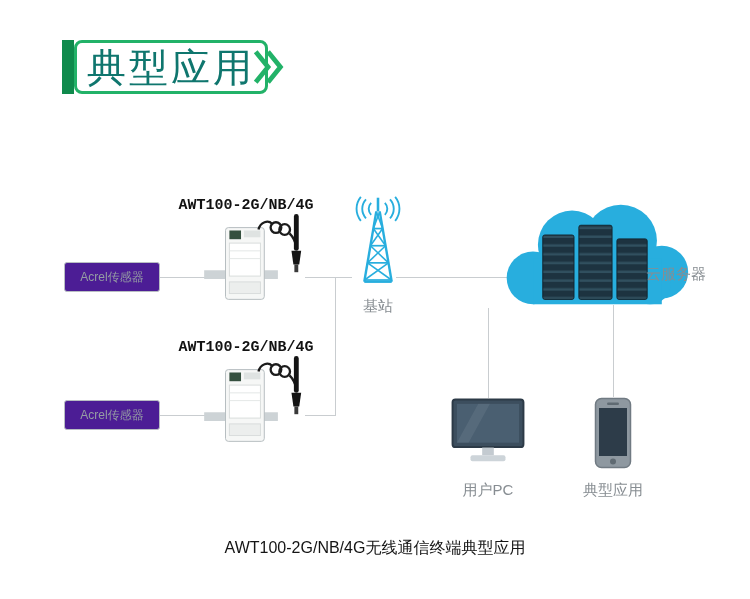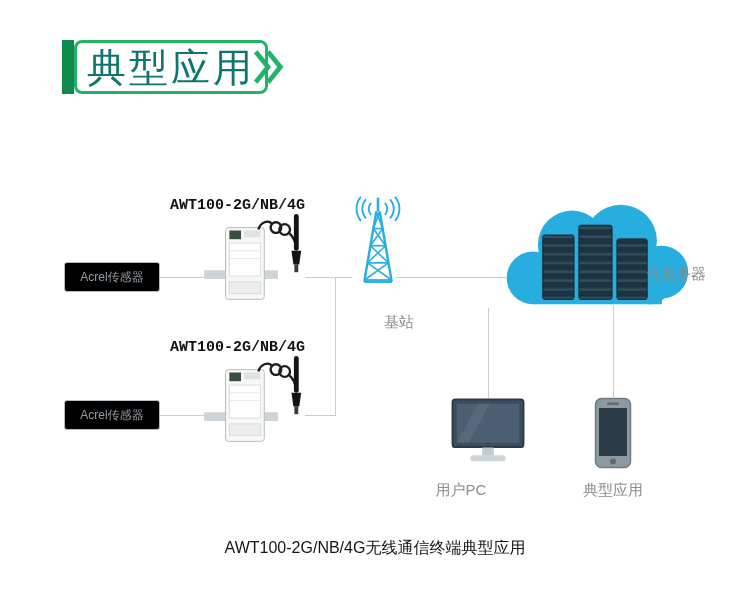--- a/index.html
+++ b/index.html
@@ -22,46 +22,46 @@
     line-height:1;
   }
   .chevrons { position:absolute; left:188px; top:8px; width:38px; height:38px; }
 
   
   .diagram { position:absolute; left:0; top:0; width:750px; height:599px; }
   .line { position:absolute; background:#c9cdd0; }
 
   .sensor-box {
     position:absolute; width:96px; height:30px;
-    border:1px solid #b9bec3; border-radius:3px; background:#000000;
+    border:1px solid #b9bec3; border-radius:3px; background:#4c1d95;
     color:#959da3; font-size:12px; display:flex; align-items:center; justify-content:center;
   }
   #sensor-1 { left:64px; top:262px; }
   #sensor-2 { left:64px; top:400px; }
 
   .device-label {
-    position:absolute; left:170px; width:152px; text-align:left;
+    position:absolute; left:170px; width:152px; text-align:center;
     font-family:"Liberation Mono","DejaVu Sans Mono",monospace;
     font-size:15px; font-weight:700; color:#121212; white-space:nowrap;
   }
   #device-label-1 { top:197px; }
   #device-label-2 { top:339px; }
   .device-svg { position:absolute; left:202px; width:112px; height:97px; }
   #device-1 { top:214px; }
   #device-2 { top:356px; }
 
   #tower-svg { position:absolute; left:342px; top:196px; width:72px; height:96px; }
   .gray-label { position:absolute; color:#878d92; font-size:15px; text-align:center; }
-  #label-base-station { left:342px; top:313px; width:72px;text-align:right; }
+  #label-base-station { left:342px; top:297px; width:72px; }
 
   #cloud-svg { position:absolute; left:494px; top:194px; width:200px; height:122px; }
   #label-cloud { left:644px; top:265px; width:64px; }
 
   #pc-svg { position:absolute; left:451px; top:398px; width:74px; height:68px; }
-  #label-pc { left:424px; top:481px; width:74px; }
+  #label-pc { left:451px; top:481px; width:74px; }
 
   #phone-svg { position:absolute; left:594px; top:397px; width:38px; height:72px; }
   #label-phone { left:581px; top:481px; width:64px; }
 
   
   .caption {
     position:absolute; left:0; top:538px; width:750px; text-align:center;
     font-size:16px; color:#151515;
   }
 </style>

